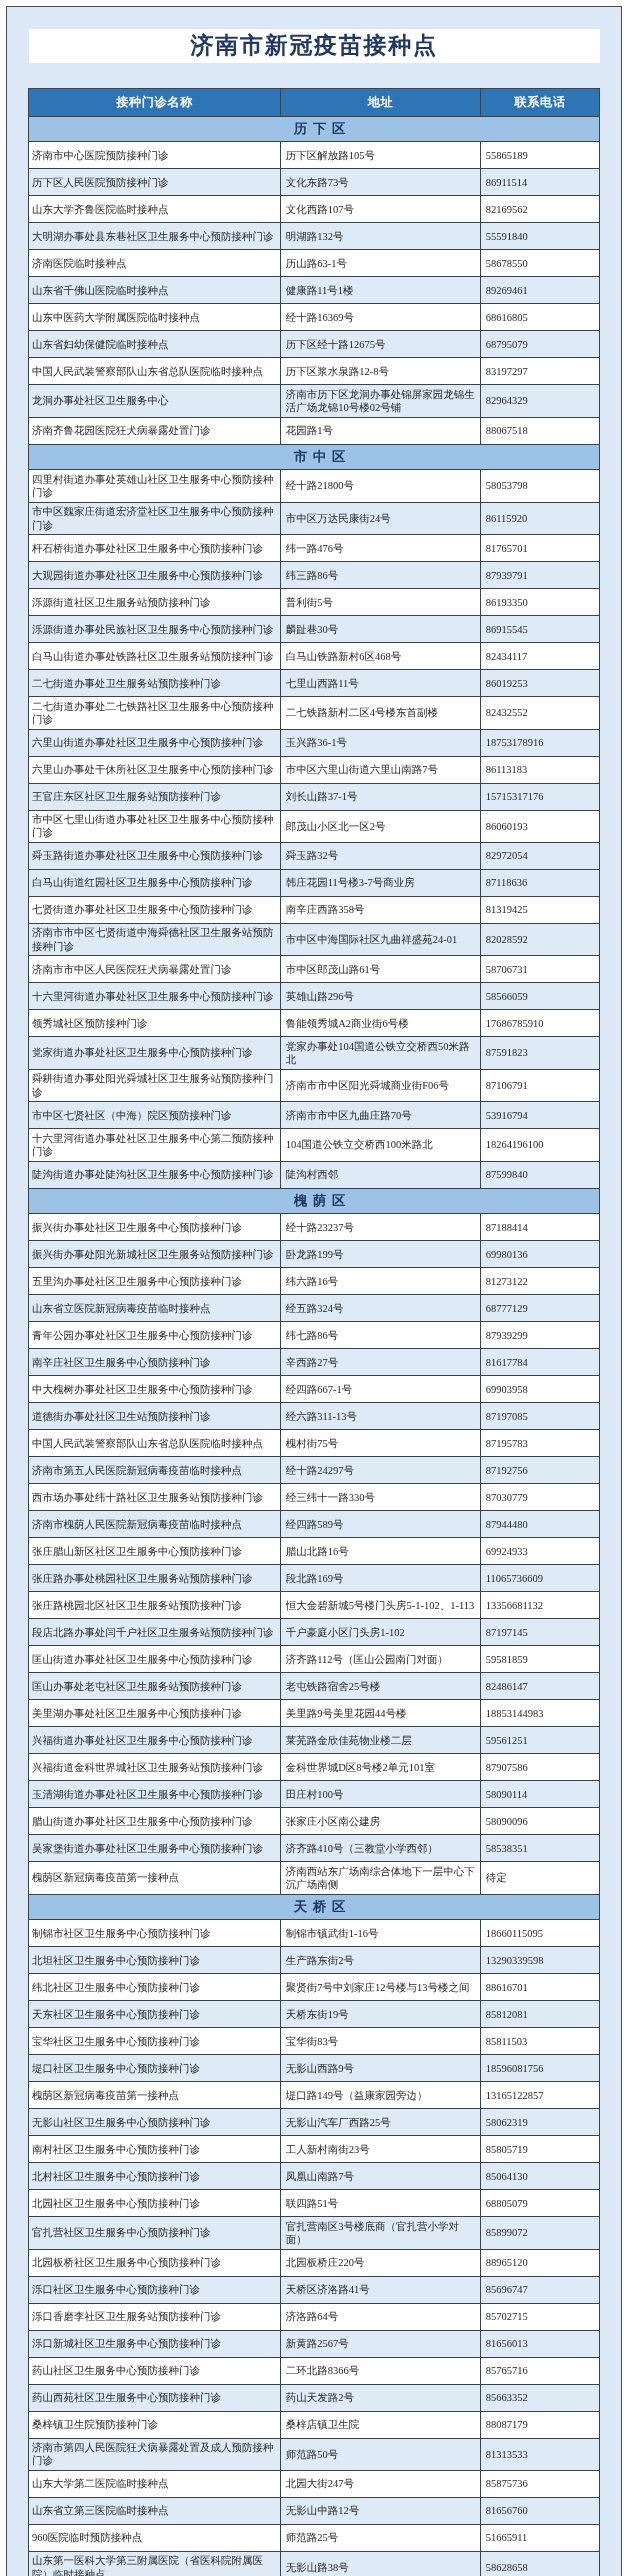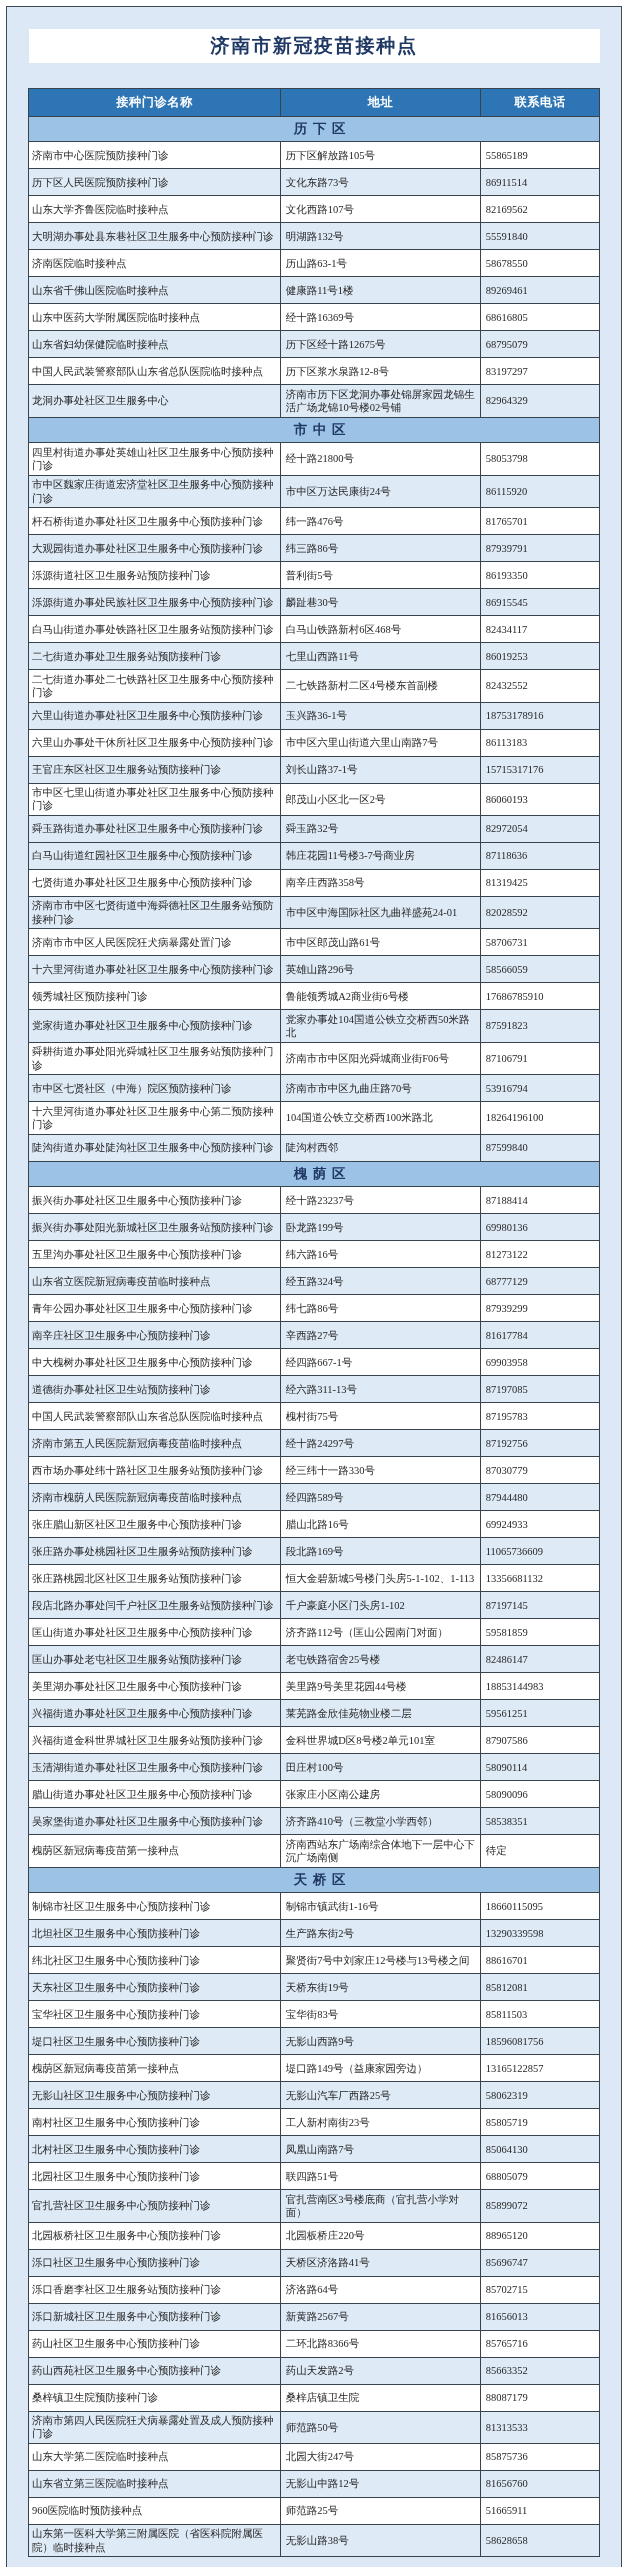--- a/index.html
+++ b/index.html
@@ -22,21 +22,21 @@
     width: 571px;
     height: 34px;
     margin: 22px auto 0 auto;
     background: #ffffff;
     display: flex;
     align-items: center;
     justify-content: center;
   }
   .title-band .title-text {
     color: #1f3864;
-    font-size: 19px;
+    font-size: 23px;
     font-weight: bold;
     letter-spacing: 1.7px;
     white-space: nowrap;
   }
   table.vax-table {
     width: 571px;
     margin: 25px auto 0 auto;
     border-collapse: collapse;
     table-layout: fixed;
     border: 1.2px solid #39434e;
@@ -158,20 +158,25 @@
         <tr class="data-row">
           <td class="clinic-name-cell">中国人民武装警察部队山东省总队医院临时接种点</td>
           <td class="address-cell">历下区浆水泉路12-8号</td>
           <td class="phone-cell">83197297</td>
         </tr>
         <tr class="data-row alt">
           <td class="clinic-name-cell">龙洞办事处社区卫生服务中心</td>
           <td class="address-cell">济南市历下区龙洞办事处锦屏家园龙锦生活广场龙锦10号楼02号铺</td>
           <td class="phone-cell">82964329</td>
         </tr>
+        <tr class="data-row">
+          <td class="clinic-name-cell">济南齐鲁花园医院狂犬病暴露处置门诊</td>
+          <td class="address-cell">花园路1号</td>
+          <td class="phone-cell">88067518</td>
+        </tr>
         <tr class="section-row">
           <td colspan="3">市中区</td>
         </tr>
         <tr class="data-row">
           <td class="clinic-name-cell">四里村街道办事处英雄山社区卫生服务中心预防接种门诊</td>
           <td class="address-cell">经十路21800号</td>
           <td class="phone-cell">58053798</td>
         </tr>
         <tr class="data-row alt">
           <td class="clinic-name-cell">市中区魏家庄街道宏济堂社区卫生服务中心预防接种门诊</td>

